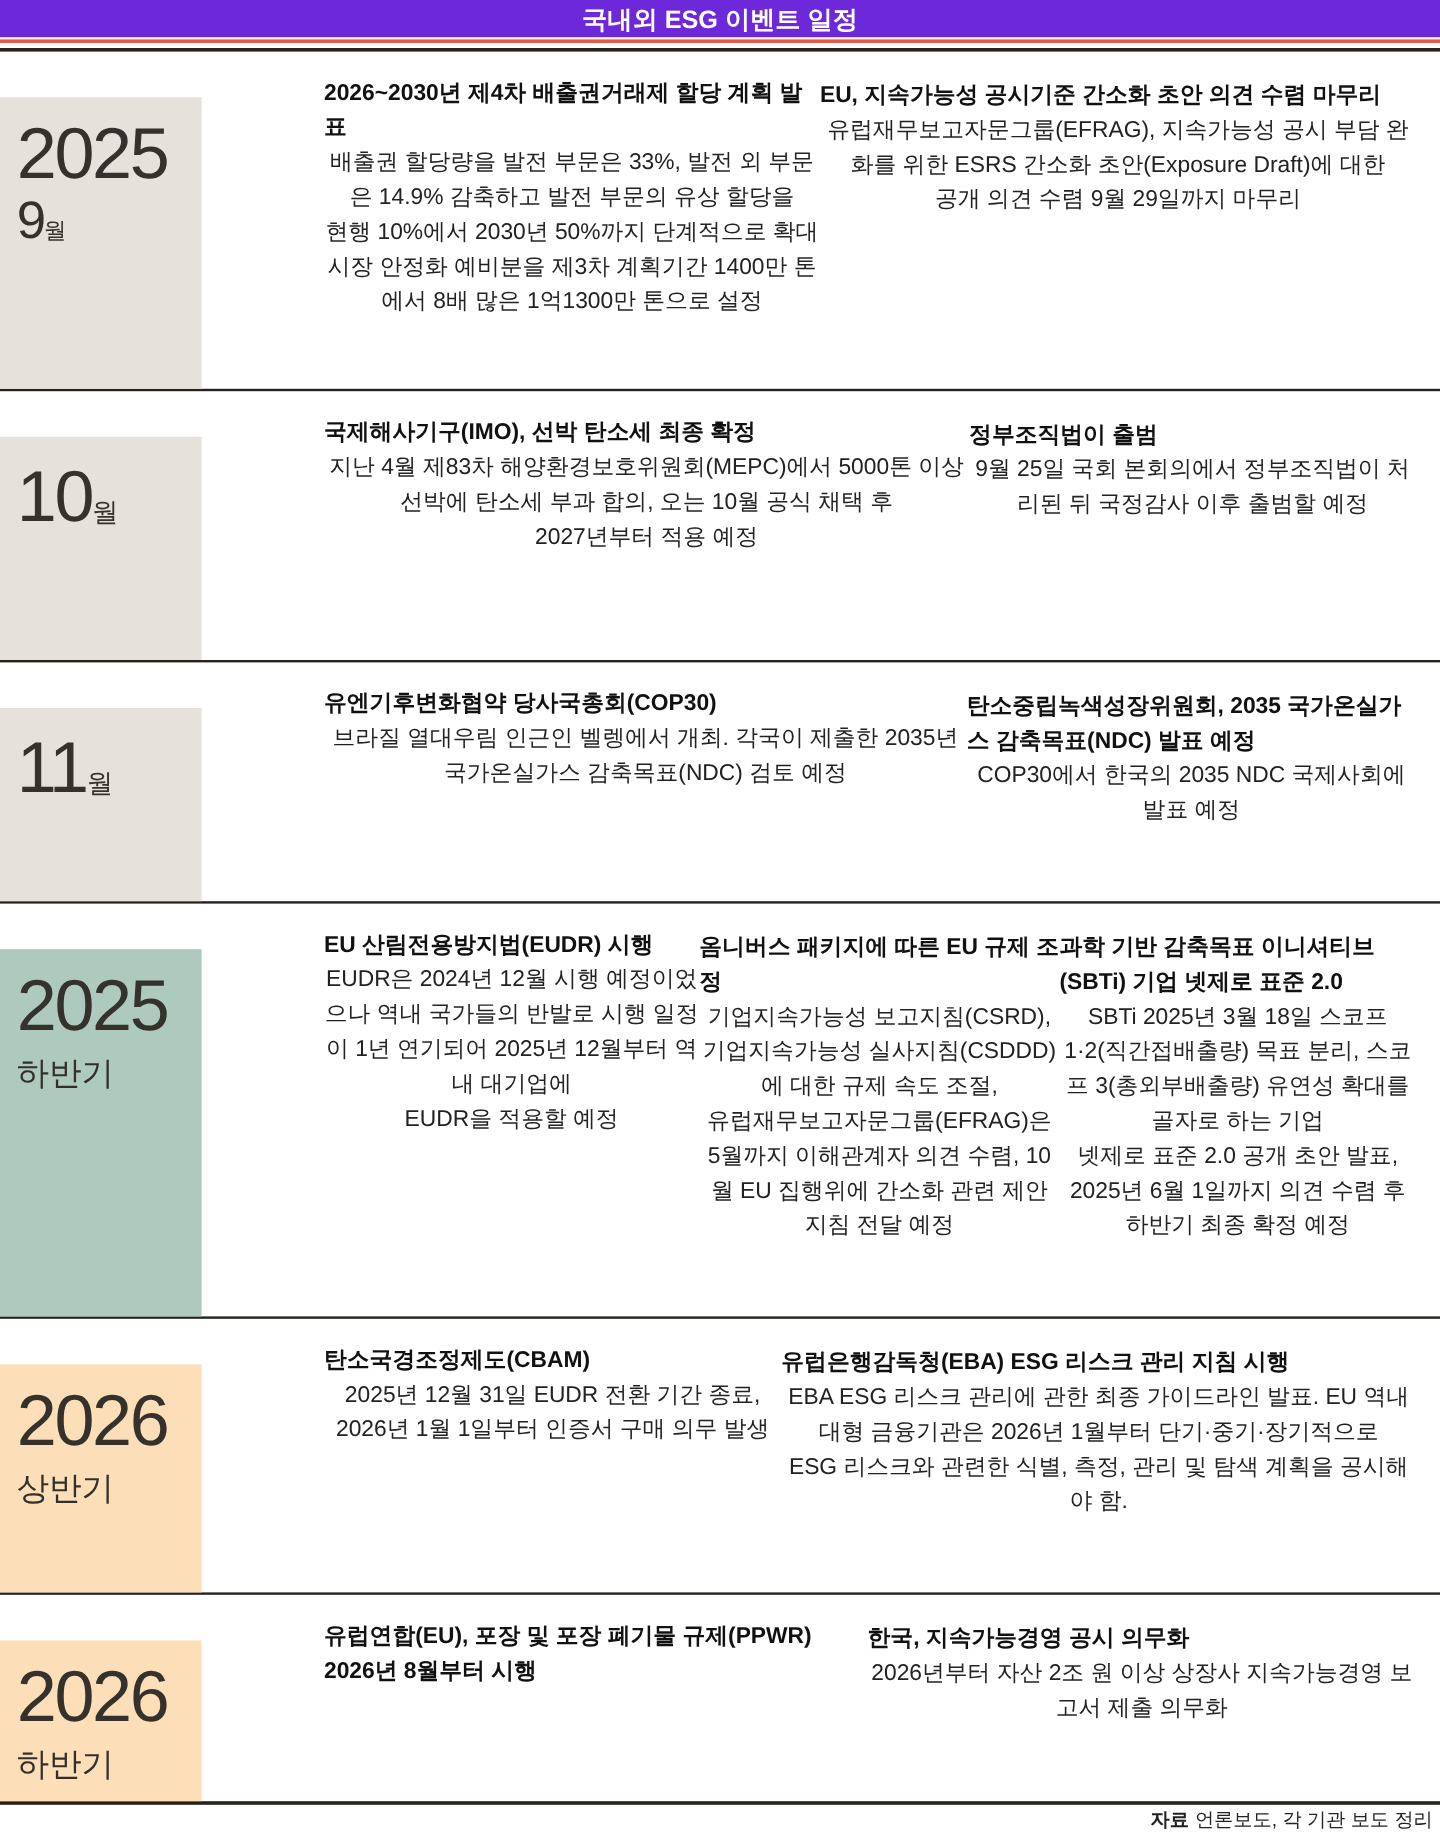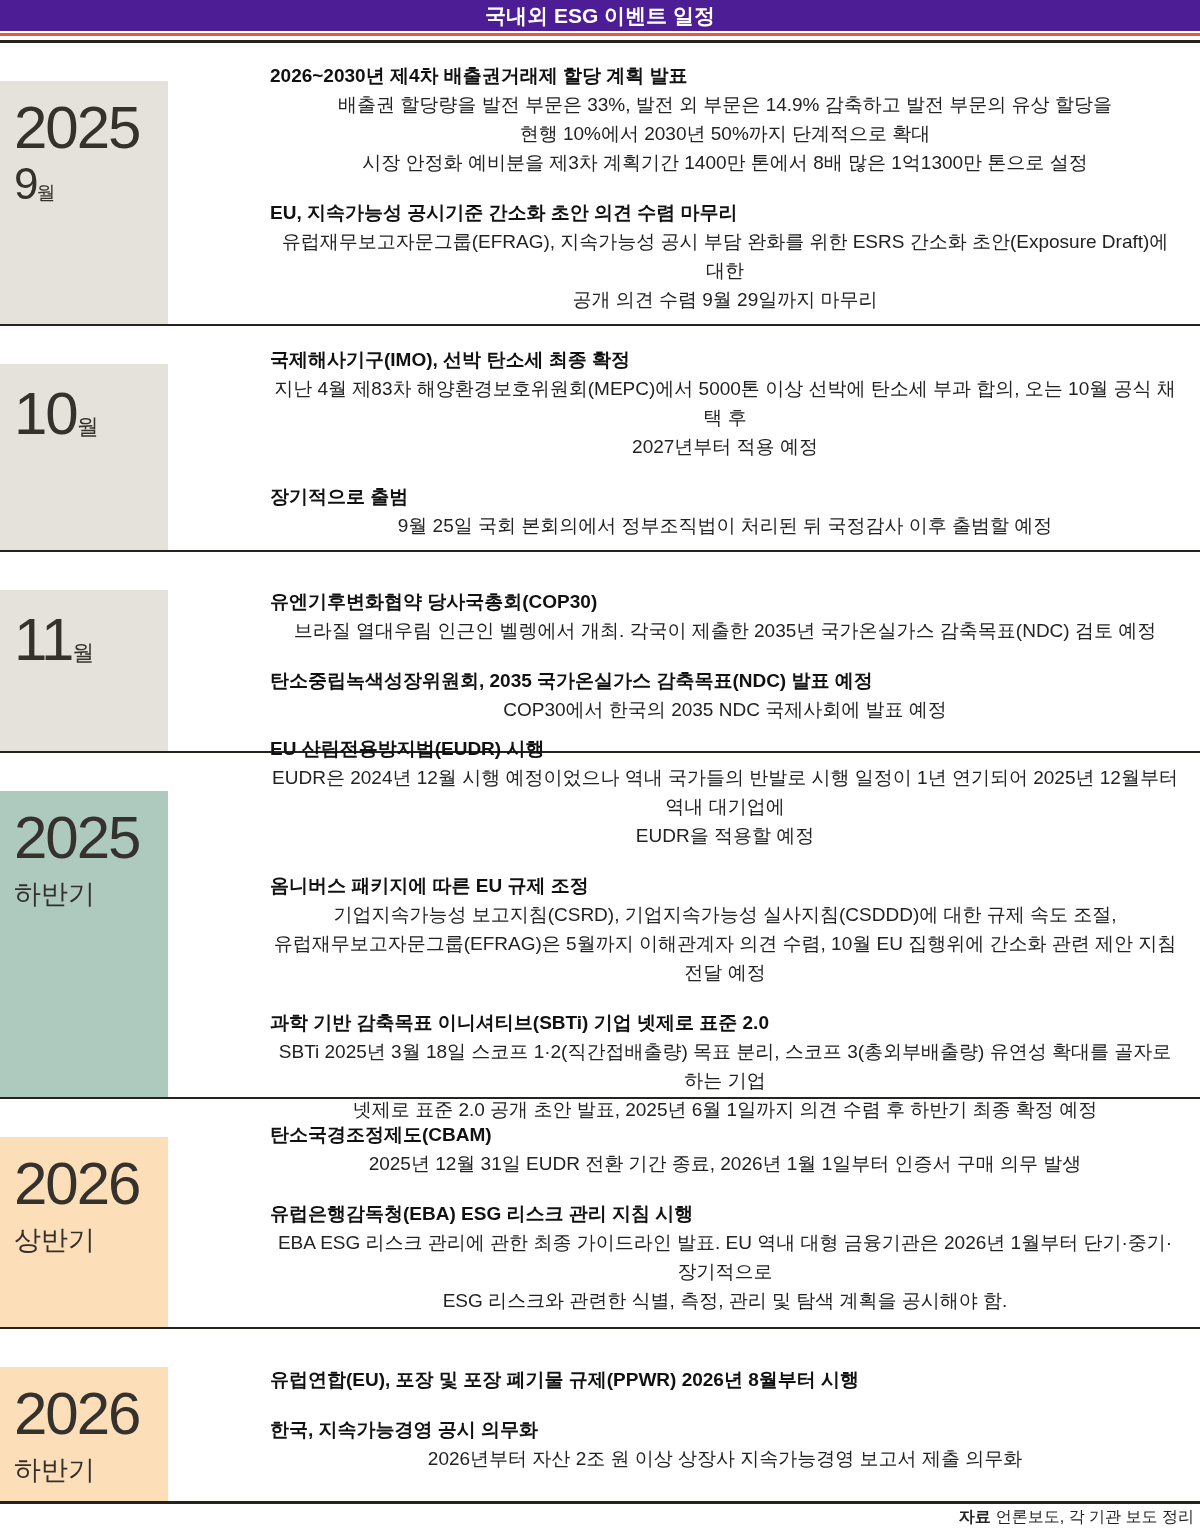--- a/index.html
+++ b/index.html
@@ -1,21 +1,21 @@
 <!DOCTYPE html>
 <html><head>
 <meta charset="utf-8">
 <style>
   * { margin:0; padding:0; box-sizing:border-box; }
   html,body { background:#ffffff; }
   body { font-family:"Liberation Sans","DejaVu Sans",sans-serif; color:#222; }
   .page { width:1200px; height:1531px; margin:0 auto; background:#fff; overflow:hidden; }
 
   
-  .header-bar { height:33px; background:#4c1d95; border-bottom:2px solid #ffffff;
+  .header-bar { height:33px; background:#6d28d9; border-bottom:2px solid #ffffff;
                 display:flex; align-items:center; justify-content:center; }
   .header-title { color:#ffffff; font-size:21px; font-weight:bold; letter-spacing:0px; }
   .header-underline { height:3px; background:#e65847; }
   .header-gap { height:4px; background:#ffffff; }
   .top-rule { height:3px; background:#26221e; }
 
   
   .row { display:flex; border-bottom:2px solid #26221e; }
   .row:nth-child(1){ height:283px; }
   .row:nth-child(2){ height:226px; }
@@ -27,22 +27,22 @@
   .period-cell { width:168px; flex:none; padding:16px 0 0 14px; color:#35312d;margin-top:38px; }
   .year { font-size:60px; line-height:1.02; letter-spacing:-2px; font-weight:normal; }
   .month { margin-top:4px; line-height:1; }
   .month .mnum { font-size:60px; letter-spacing:-2px; }
   .month.small .mnum { font-size:44px; }
   .month .msuf { font-size:22px; }
   .month.small .msuf { font-size:19px; }
   .half { margin-top:8px; font-size:27px; letter-spacing:0px; color:#33302c; }
 
   .content-cell { flex:1; padding:20px 20px 12px 102px; display:flex;
-                  flex-direction:column; justify-content:center; }
-  .item + .item { margin-top:21px; }
+                  flex-direction:row; justify-content:center; }
+  .item + .item { margin-top:2px; }
   .item-title { font-size:19px; line-height:29px; font-weight:bold; color:#111; }
   .item-line { font-size:19px; line-height:29px; color:#222;text-align:center; }
 
   
   .footer { height:24px; display:flex; align-items:flex-end; justify-content:flex-end;
             padding-right:6px; font-size:16px; color:#222; }
   .footer .src-label { font-weight:bold; margin-right:5px; }
 </style>
 </head>
 <body>
@@ -79,21 +79,21 @@
         <div class="period-cell" style="background: rgb(229, 226, 219);">
           <div class="month"><span class="mnum">10</span><span class="msuf">월</span></div>
         </div>
         <div class="content-cell">
           <div class="item">
             <div class="item-title">국제해사기구(IMO), 선박 탄소세 최종 확정</div>
             <div class="item-line">지난 4월 제83차 해양환경보호위원회(MEPC)에서 5000톤 이상 선박에 탄소세 부과 합의, 오는 10월 공식 채택 후</div>
             <div class="item-line">2027년부터 적용 예정</div>
           </div>
           <div class="item">
-            <div class="item-title">장기적으로 출범</div>
+            <div class="item-title">정부조직법이 출범</div>
             <div class="item-line">9월 25일 국회 본회의에서 정부조직법이 처리된 뒤 국정감사 이후 출범할 예정</div>
           </div>
         </div>
       </div>
       <div class="row">
         <div class="period-cell" style="background: rgb(229, 226, 219);">
           <div class="month"><span class="mnum">11</span><span class="msuf">월</span></div>
         </div>
         <div class="content-cell">
           <div class="item">

